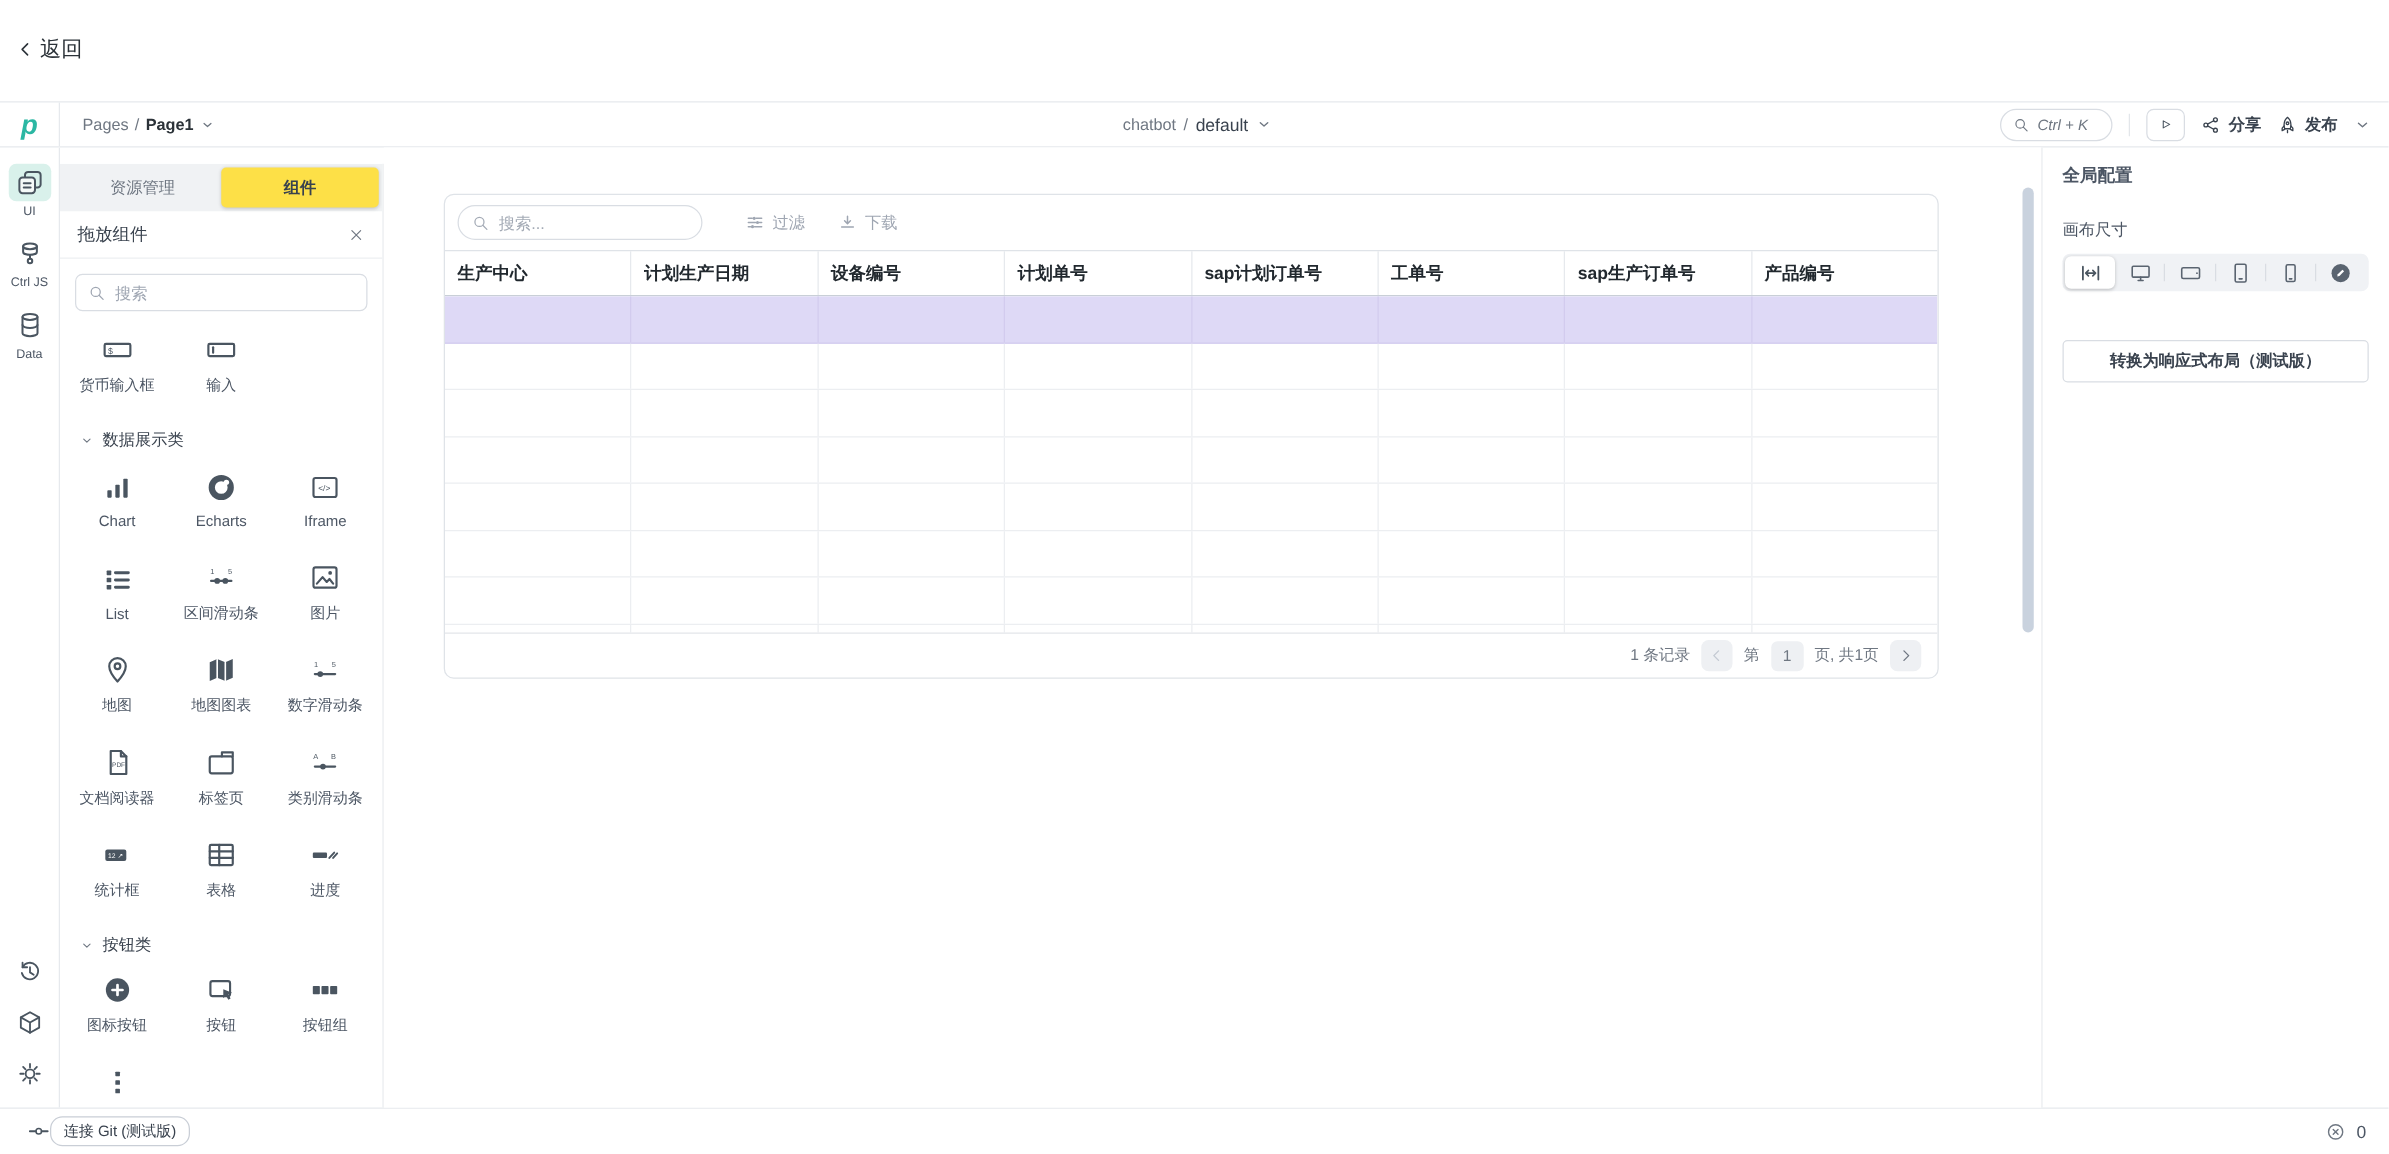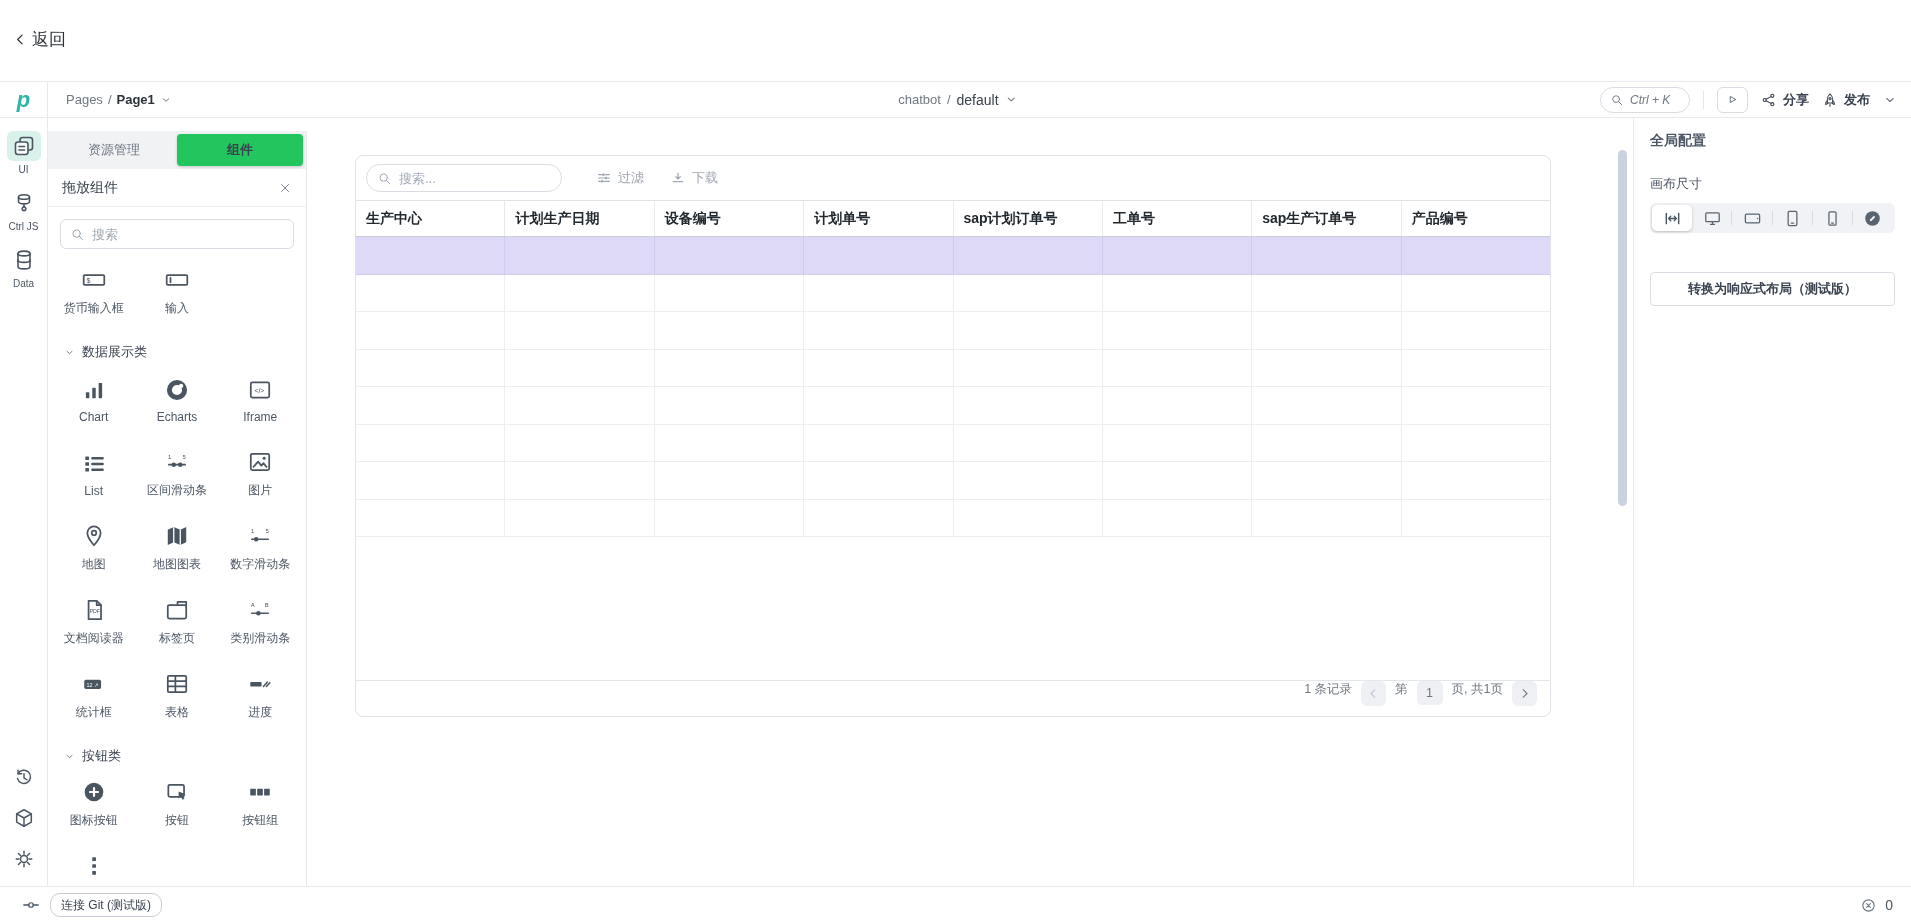--- a/index.html
+++ b/index.html
@@ -49,41 +49,41 @@
   .rail-spacer { flex:1; }
   .rail-bottom { display:flex; flex-direction:column; align-items:center; gap:19px;
     padding-bottom:16px; color:#4A5560; }
   .rail-bottom .ic { cursor:pointer; }
 
   
   .panel { width:259px; border-right:1px solid #E6E9ED; display:flex; flex-direction:column; overflow:hidden;margin-top:13px; }
   .panel-tabs { height:38px; background:#F0F2F4; display:flex; padding:3px; flex:none; }
   .ptab { flex:1; display:flex; align-items:center; justify-content:center; font-size:13px;
     color:#6F7782; cursor:pointer; border-radius:4px; }
-  .ptab.active { background:#22c55e; color:#39424E; font-weight:600; box-shadow:0 1px 3px rgba(0,0,0,.18); }
+  .ptab.active { background:#fde047; color:#39424E; font-weight:600; box-shadow:0 1px 3px rgba(0,0,0,.18); }
   .panel-head { height:38px; flex:none; display:flex; align-items:center; justify-content:space-between;
     padding:0 14px; font-size:14px; color:#39424E; font-weight:500; border-bottom:1px solid #EDEFF2; }
   .panel-head .ic { color:#6F7782; cursor:pointer; }
   .panel-search { margin:12px 12px 2px; height:30px; flex:none; border:1px solid #D9DDE3;
     border-radius:6px; display:flex; align-items:center; gap:7px; padding:10px 9px; color:#9FA6B2; }
   .panel-search input { border:none; outline:none; flex:1; font-size:13px; background:transparent;
     font-family:inherit; color:#39424E; min-width:0; }
   .panel-search input::placeholder { color:#9FA6B2; }
   .comp-scroll { flex:1; overflow:hidden; }
   .comp-grid { display:flex; flex-wrap:wrap; padding:4px 4px 0; }
   .section-head { width:100%; display:flex; align-items:center; gap:7px; padding:14px 0 2px 12px;
     font-size:13px; font-weight:500; color:#39424E; cursor:pointer; }
   .section-head .ic { color:#6F7782; }
   .comp-item { width:33.33%; height:74px; display:flex; flex-direction:column; align-items:center;
     justify-content:center; cursor:grab; color:#4A5560; }
   .comp-item .lbl { font-size:12px; color:#4C5664; margin-top:7px; white-space:nowrap; }
 
   
   .canvas { flex:1; position:relative; background:#fff; }
-  .widget { position:absolute; left:48px; top:37px; width:1196px; height:562px;
+  .widget { position:absolute; left:48px; top:37px; width:1196px; height:388px;
     border:1px solid #DFE3E8; border-radius:8px; background:#fff; display:flex;
     flex-direction:column; overflow:hidden; }
   .tw-toolbar { height:44px; flex:none; display:flex; align-items:center; padding:0 10px; gap:34px; }
   .tw-search { width:196px; height:28px; border:1px solid #D9DDE3; border-radius:14px;
     display:flex; align-items:center; gap:7px; padding:0 10px; color:#A3AAB5; }
   .tw-search input { border:none; outline:none; flex:1; font-size:13px; font-family:inherit;
     background:transparent; color:#39424E; min-width:0; }
   .tw-search input::placeholder { color:#A3AAB5; }
   .tw-tools { display:flex; align-items:center; gap:26px; }
   .tw-tool { display:flex; align-items:center; gap:6px; font-size:13px; color:#9FA6B2; cursor:pointer; }
@@ -93,21 +93,21 @@
     font-weight:700; color:#21282E; border-right:1px solid #E6E9ED; overflow:hidden;
     white-space:nowrap; cursor:pointer; }
   .tw-hcell:last-child { border-right:none; }
   .tw-body { flex:1; display:flex; flex-direction:column; overflow:hidden; }
   .tw-row { display:flex; height:37.5px; flex:none; border-bottom:1px solid #ECEEF1; cursor:pointer; }
   .tw-cell { flex:1; border-right:1px solid #ECEEF1; }
   .tw-cell:last-child { border-right:none; }
   .tw-row.selected { background:#DED9F6; border-bottom-color:#D2CBEE; }
   .tw-row.selected .tw-cell { border-right-color:#D2CBEE; }
   .tw-footer { height:36px; flex:none; border-top:1px solid #E3E6EA; display:flex;
-    justify-content:flex-end; gap:9px; padding-right:13px;
+    align-items:center; justify-content:flex-end; gap:9px; padding-right:13px;
     font-size:12.5px; color:#6F7782; }
   .pg-btn { width:25px; height:25px; border-radius:6px; background:#EEF0F3; display:flex;
     align-items:center; justify-content:center; cursor:pointer; }
   .pg-btn.prev { color:#C3C9D2; }
   .pg-btn.next { color:#6F7782; }
   .pg-box { min-width:26px; height:24px; padding:0 6px; background:#EEF0F3; border-radius:5px;
     display:flex; align-items:center; justify-content:center; color:#6F7782; cursor:pointer; }
   .scroll-thumb { position:absolute; right:6px; top:32px; width:9px; height:356px;
     background:#C9D2DE; border-radius:5px; cursor:pointer; }
 
@@ -120,21 +120,21 @@
     color:#5A6470; cursor:pointer; position:relative; }
   .seg-item.active { background:#fff; border-radius:5px; box-shadow:0 1px 3px rgba(0,0,0,.22); color:#4A5560; }
   .seg-item.sep::before { content:''; position:absolute; left:-1px; width:1px; height:14px; background:#D9DDE3; }
   .rp-convert { margin-top:39px; width:100%; height:34px; background:#fff;
     border:1px solid #D9DDE3; border-radius:4px; display:flex; align-items:center;
     justify-content:center; font-size:13px; font-weight:700; color:#39424E; cursor:pointer; }
 
   
   .status-bar { height:37px; border-top:1px solid #E6E9ED; display:flex; align-items:center;
     padding:0 18px 0 22px; background:#fff; }
-  .git-left { display:flex; align-items:center; gap:10px; color:#4A5560; }
+  .git-left { display:flex; align-items:center; color:#4A5560; }
   .git-btn { height:24px; border:1px solid #C9CED6; border-radius:10px; padding:0 10px;
     display:flex; align-items:center; font-size:12px; color:#39424E; cursor:pointer; background:#fff; }
   .sb-right { margin-left:auto; display:flex; align-items:center; gap:8px; color:#6F7782; }
   .sb-count { font-size:14px; color:#4C5664; }
 </style>
 </head>
 <body>
 
 <div class="top-strip">
   <div class="back">

